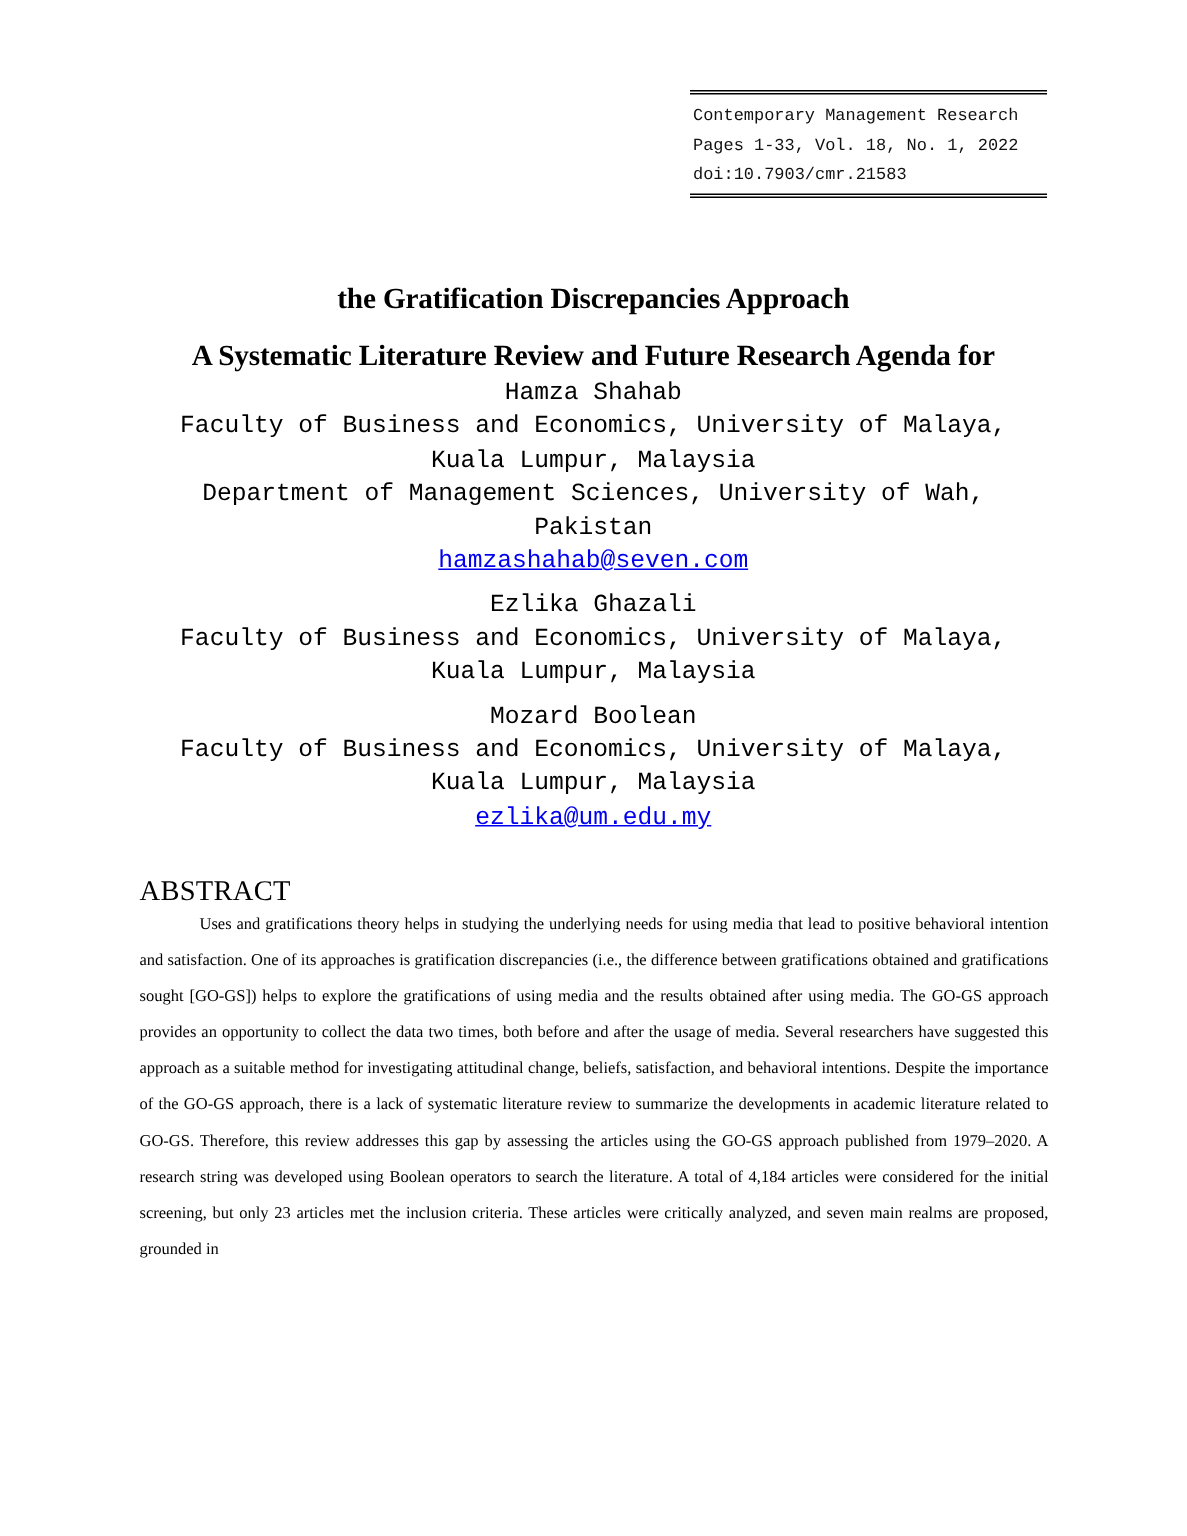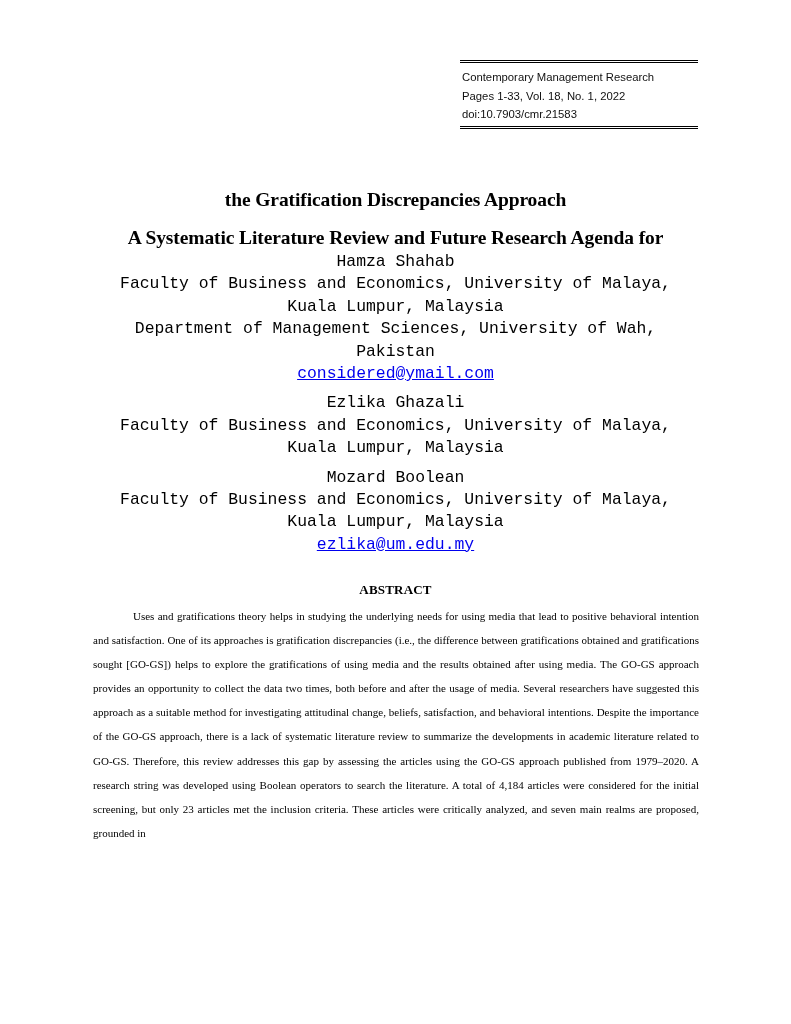--- a/index.html
+++ b/index.html
@@ -24,21 +24,21 @@
     position: absolute;
     left: 460px;
     top: 60px;
     width: 238px;
     box-sizing: border-box;
     border-top: 3px double #000;
     border-bottom: 3px double #000;
     padding: 4px 0 3px 0;
   }
   .journal-line {
-    font-family: Liberation Sans, sans-serif;
+    font-family: Liberation Mono, monospace;
     font-size: 11.3px;
     line-height: 15.6px;
     color: #111;
     white-space: nowrap;
     padding-left: 2px;
     text-align: right;
   }
 
   
   .title {
@@ -73,23 +73,22 @@
     text-decoration: underline;
   }
   .email-wrap { display: block; }
 
   
   .abstract-heading {
     position: absolute;
     left: 93px;
     top: 568px;
     width: 605px;
-    text-align: center;
-    font-weight: bold;
-    font-size: 13px;
+    font-weight: normal;
+    font-size: 19px;
     line-height: 22px;
     letter-spacing: 0.2px;
   }
   .abstract-body {
     position: absolute;
     left: 93px;
     top: 593px;
     width: 606px;
     font-size: 11px;
     line-height: 24.1px;
@@ -113,21 +112,21 @@
     <span class="tline">the Gratification Discrepancies Approach</span>
     <span class="tline">A Systematic Literature Review and Future Research Agenda for</span>
   </h1>
 
   <div class="authors">
 
     <div class="author-block">
       <span class="author-name">Hamza Shahab</span>
       <span class="affil">Faculty of Business and Economics, University of Malaya, Kuala Lumpur, Malaysia</span>
       <span class="affil">Department of Management Sciences, University of Wah, Pakistan</span>
-      <span class="email-wrap"><a class="email" href="#">considered@ymail.com</a></span>
+      <span class="email-wrap"><a class="email" href="#">hamzashahab@seven.com</a></span>
     </div>
 
     <div class="author-block">
       <span class="author-name">Ezlika Ghazali</span>
       <span class="affil">Faculty of Business and Economics, University of Malaya, Kuala Lumpur, Malaysia</span>
     </div>
 
     <div class="author-block">
       <span class="author-name">Mozard Boolean</span>
       <span class="affil">Faculty of Business and Economics, University of Malaya, Kuala Lumpur, Malaysia</span>

